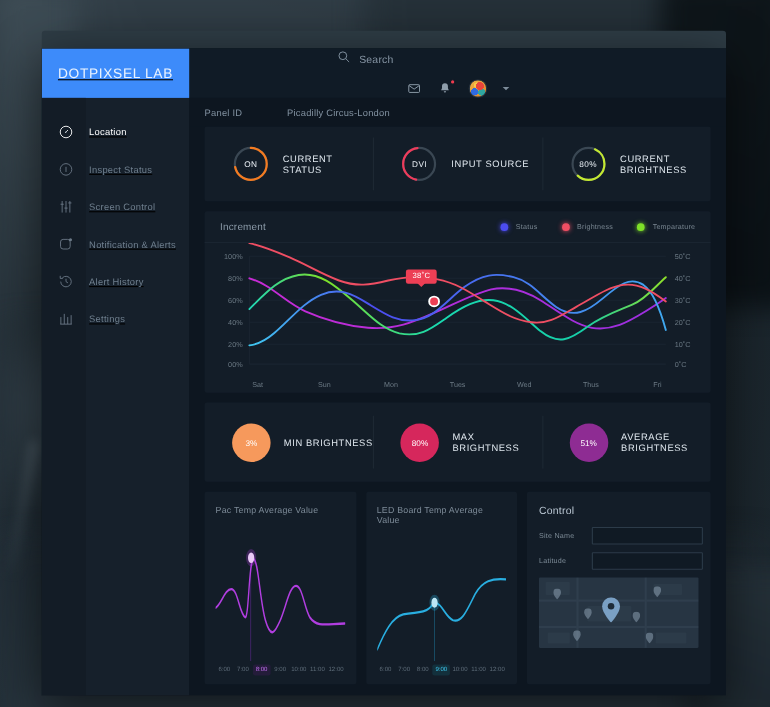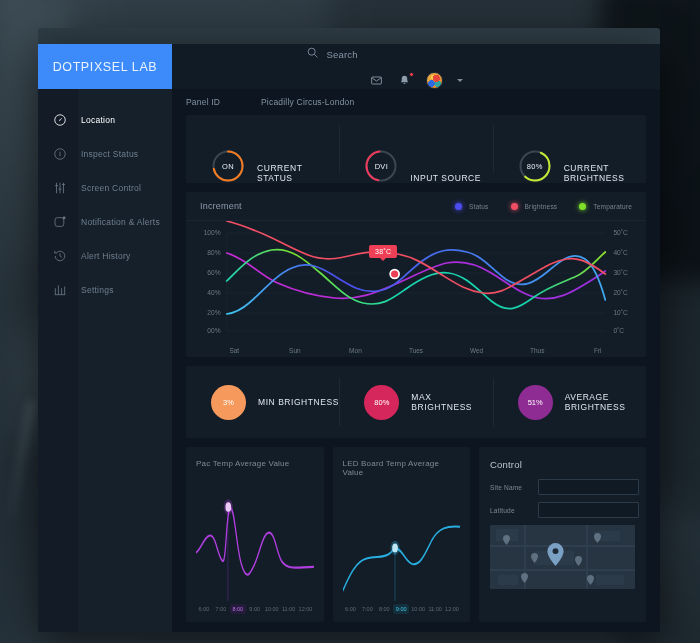--- a/index.html
+++ b/index.html
@@ -39,21 +39,21 @@
     position:absolute; left:38px; top:28px; width:622px; height:22px;
     background:#2e3c45; border-radius:3px 3px 0 0;
   }
   .app {
     position:absolute; left:38px; top:44px; width:622px; height:588px;
     background:#0d1620; display:flex; overflow:hidden;
     box-shadow: 0 10px 40px rgba(0,0,0,.55);
   }
 
   
-  .sidebar { width:134px; background:#16202b; flex:none; position:relative; }
+  .sidebar { width:134px; background:#16202b; flex:none; position:relative;text-decoration:underline; }
   .brand {
     height:45px; background:#3d8bfa; display:flex; align-items:center; justify-content:center;
     color:#eaf3ff; font-size:12.5px; letter-spacing:.6px; font-weight:400;
   }
   .nav { padding-top:14px; }
   .nav-item {
     display:flex; align-items:center; height:34px; padding-left:14px; gap:13px;
     color:#6f7f8e; font-size:8.5px; letter-spacing:.25px; cursor:pointer;
   }
   .nav-item .ico { width:16px; height:16px; flex:none; display:flex; align-items:center; justify-content:center; }
@@ -90,21 +90,21 @@
 
   .panelbar { height:26px; display:flex; align-items:center; padding:0 14px;
               color:#8292a1; font-size:8.5px; gap:0; background:#0d1620; letter-spacing:.2px; }
   .panelbar .pid { width:75px; }
 
   .content { flex:1; padding:0 14px 10px; display:flex; flex-direction:column; gap:9px; overflow:hidden; }
 
   
   .card { background:#131d28; border-radius:2px; }
   .status-row { display:flex; height:68px; }
-  .status-cell { flex:1; display:flex; align-items:flex-end; gap:12px; padding-left:25px;
+  .status-cell { flex:1; display:flex; align-items:center; gap:12px; padding-left:25px;
                  position:relative; }
   .status-cell + .status-cell::before {
      content:""; position:absolute; left:0; top:10px; bottom:10px; width:1px; background:#1d2833; }
   .ring { width:34px; height:34px; position:relative; flex:none; }
   .ring svg { width:34px; height:34px; transform:rotate(-90deg); }
   .ring .rtxt { position:absolute; inset:0; display:flex; align-items:center; justify-content:center;
                 color:#e8eef4; font-size:7.5px; letter-spacing:.3px; }
   .status-lbl { color:#dfe7ee; font-size:8.5px; letter-spacing:.55px; }
 
   

